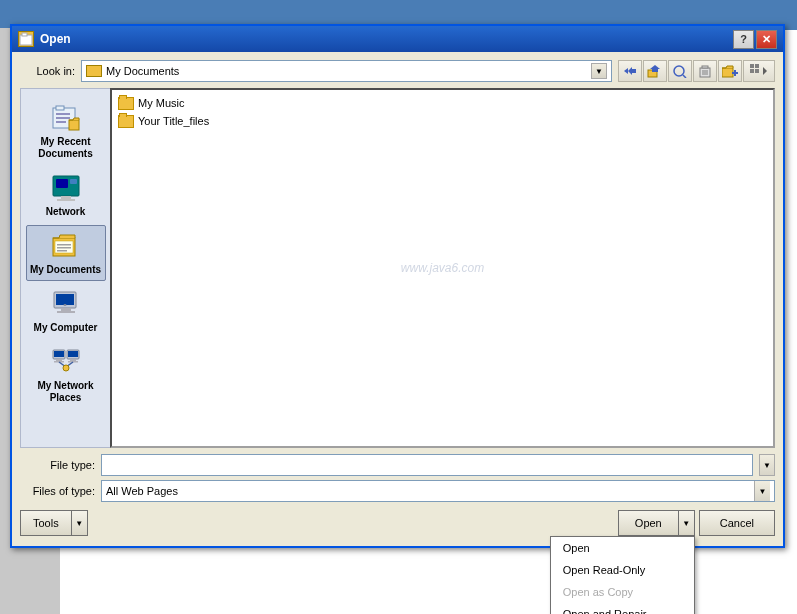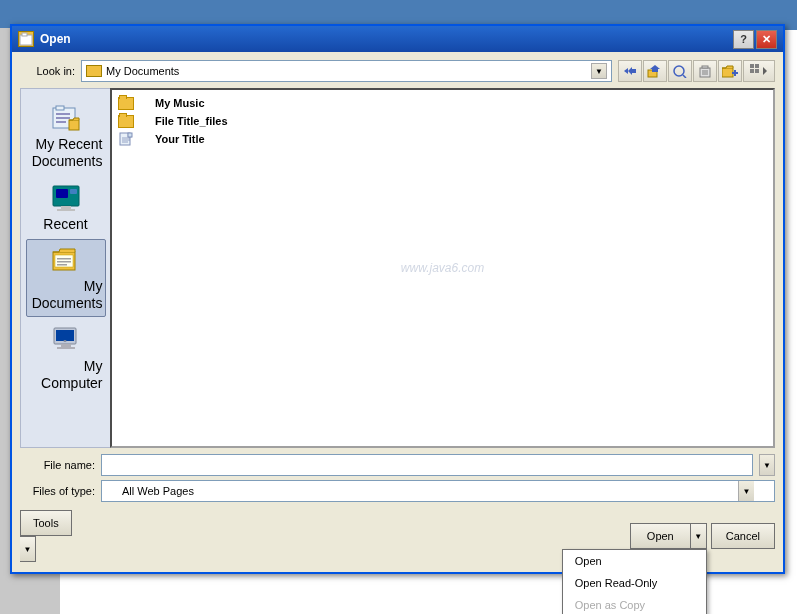--- a/index.html
+++ b/index.html
@@ -205,43 +205,42 @@
     }
     .sidebar-icon {
       width: 32px;
       height: 32px;
       display: flex;
       align-items: center;
       justify-content: center;
       position: relative;
     }
     .sidebar-label {
-      font-size: 14px;
-      text-align: right;
+      font-size: 10px;
+      text-align: center;
       color: #000;
       line-height: 1.2;
-      font-weight: normal;
+      font-weight: bold;
     }
 
     
     .file-list {
       flex: 1;
       background: white;
       border: 2px inset #a0a0a0;
       min-height: 360px;
       padding: 4px;
       position: relative;
     }
     .file-item {
       display: flex;
       align-items: center;
       padding: 1px 2px;
-      gap: 21px;
-      cursor: pointer;
-      font-weight: bold;
+      gap: 4px;
+      cursor: pointer;
     }
     .file-item-icon {
       width: 16px;
       height: 16px;
       display: flex;
       align-items: center;
       justify-content: center;
     }
     .file-item-label {
       font-size: 11px;
@@ -303,21 +302,21 @@
       align-items: center;
       padding: 0 4px;
     }
     .field-combo {
       flex: 1;
       height: 22px;
       background: white;
       border: 1px solid #7f9db9;
       display: flex;
       align-items: center;
-      padding: 0 20px;
+      padding: 0 4px;
       position: relative;
     }
     .field-combo-text {
       flex: 1;
       font-size: 11px;
     }
     .field-combo-arrow {
       width: 16px;
       height: 20px;
       background: linear-gradient(to bottom, #f0ede0, #d8d5c8);
@@ -332,21 +331,20 @@
     
     .button-row {
       display: flex;
       justify-content: space-between;
       align-items: center;
       padding: 4px 0 2px 0;
     }
     .tools-group {
       display: flex;
       gap: 0;
-      flex-direction: column;
     }
     .tools-btn {
       height: 26px;
       padding: 0 12px;
       background: linear-gradient(to bottom, #f5f3ea, #dbd8c8);
       border: 1px solid #707070;
       cursor: pointer;
       font-size: 11px;
       display: flex;
       align-items: center;
@@ -389,21 +387,21 @@
       border: 1px solid #707070;
       border-left: none;
       display: flex;
       align-items: center;
       justify-content: center;
       cursor: pointer;
       font-size: 8px;
     }
     .cancel-btn {
       height: 26px;
-      padding: 0 14px;
+      padding: 0 20px;
       background: linear-gradient(to bottom, #f5f3ea, #dbd8c8);
       border: 1px solid #707070;
       cursor: pointer;
       font-size: 11px;
       display: flex;
       align-items: center;
     }
 
     
     .open-dropdown {
@@ -587,21 +585,21 @@
         <div class="sidebar-item">
           <div class="sidebar-icon">
             <svg width="30" height="28" viewBox="0 0 30 28">
               <rect x="2" y="2" width="26" height="20" fill="#008080" stroke="#006060" stroke-width="1" rx="1"></rect>
               <rect x="10" y="22" width="10" height="3" fill="#c0c0c0"></rect>
               <rect x="6" y="25" width="18" height="2" fill="#c0c0c0"></rect>
               <rect x="5" y="5" width="12" height="9" fill="#0000a0" rx="1"></rect>
               <rect x="19" y="5" width="7" height="5" fill="#4080c0" rx="1"></rect>
             </svg>
           </div>
-          <span class="sidebar-label">Recent</span>
+          <span class="sidebar-label">Network</span>
         </div>
 
         <div class="sidebar-item active">
           <div class="sidebar-icon">
             <svg width="30" height="28" viewBox="0 0 30 28">
               <rect x="2" y="6" width="22" height="18" fill="#f0c040" stroke="#a08000" stroke-width="1"></rect>
               <path d="M2,6 L8,6 L9,3 L24,3 L24,6" fill="#f0c040" stroke="#a08000" stroke-width="1"></path>
               <rect x="4" y="9" width="18" height="12" fill="#fffff0" stroke="#c0a000" stroke-width="0.5"></rect>
               <rect x="6" y="12" width="14" height="1.5" fill="#a0a0a0"></rect>
               <rect x="6" y="15" width="14" height="1.5" fill="#a0a0a0"></rect>
@@ -619,61 +617,67 @@
               <rect x="5" y="4" width="18" height="11" fill="#0040a0"></rect>
               <rect x="10" y="18" width="10" height="3" fill="#b0b0b8"></rect>
               <rect x="6" y="21" width="18" height="2" fill="#b0b0b8"></rect>
               <ellipse cx="14" cy="15" rx="1.5" ry="1" fill="#808898"></ellipse>
             </svg>
           </div>
           <span class="sidebar-label">My
 Computer</span>
         </div>
 
+        <div class="sidebar-item">
+          <div class="sidebar-icon">
+            <svg width="30" height="28" viewBox="0 0 30 28">
+              <rect x="2" y="2" width="12" height="9" fill="#c0c8d8" stroke="#808898" stroke-width="1" rx="1"></rect>
+              <rect x="3" y="3" width="10" height="6" fill="#0040a0"></rect>
+              <rect x="5" y="11" width="6" height="2" fill="#b0b0b8"></rect>
+              <rect x="3" y="13" width="10" height="1.5" fill="#b0b0b8"></rect>
+              <rect x="16" y="2" width="12" height="9" fill="#c0c8d8" stroke="#808898" stroke-width="1" rx="1"></rect>
+              <rect x="17" y="3" width="10" height="6" fill="#0040a0"></rect>
+              <rect x="19" y="11" width="6" height="2" fill="#b0b0b8"></rect>
+              <rect x="17" y="13" width="10" height="1.5" fill="#b0b0b8"></rect>
+              <line x1="8" y1="14" x2="15" y2="19" stroke="#4060a0" stroke-width="1.5"></line>
+              <line x1="22" y1="14" x2="15" y2="19" stroke="#4060a0" stroke-width="1.5"></line>
+              <circle cx="15" cy="20" r="3" fill="#f0c040" stroke="#a08000" stroke-width="1"></circle>
+            </svg>
+          </div>
+          <span class="sidebar-label">My Network
+Places</span>
+        </div>
 
       </div>
 
       <div class="file-list">
 
         <div class="file-item">
           <div class="file-item-icon">
             <div class="music-folder-icon"></div>
           </div>
           <span class="file-item-label">My Music</span>
         </div>
 
 
         <div class="file-item">
           <div class="file-item-icon">
             <div class="folder-yellow"></div>
           </div>
-          <span class="file-item-label">File Title_files</span>
-        </div>
-
-        <div class="file-item">
-          <div class="file-item-icon">
-            <svg width="14" height="14" viewBox="0 0 14 14">
-              <rect x="1" y="1" width="10" height="12" fill="#e8f0f8" stroke="#8090b8" stroke-width="1"></rect>
-              <path d="M9,1 L13,5 L9,5 Z" fill="#b0c0d8" stroke="#8090b8" stroke-width="0.5"></path>
-              <rect x="9" y="1" width="4" height="4" fill="#d0e0f0" stroke="#8090b8" stroke-width="1"></rect>
-              <line x1="3" y1="6" x2="11" y2="6" stroke="#8090b8" stroke-width="0.8"></line>
-              <line x1="3" y1="8" x2="11" y2="8" stroke="#8090b8" stroke-width="0.8"></line>
-              <line x1="3" y1="10" x2="9" y2="10" stroke="#8090b8" stroke-width="0.8"></line>
-            </svg>
-          </div>
-          <span class="file-item-label">Your Title</span>
-        </div>
+          <span class="file-item-label">Your Title_files</span>
+        </div>
+
 
         <div class="watermark">www.java6.com</div>
 
       </div>
     </div>
 
     <div class="field-row">
-      <span class="field-label">File name:</span>
+      <span class="field-label">File type:</span>
       <div class="field-input">
         <span></span>
       </div>
       <div style="width:16px;height:22px;background:linear-gradient(to bottom,#f0ede0,#d8d5c8);border:1px solid #aaa;display:flex;align-items:center;justify-content:center;font-size:8px;cursor:pointer;">▼</div>
     </div>
 
     <div class="field-row">
       <span class="field-label">Files of type:</span>
       <div class="field-combo">
         <span class="field-combo-text">All Web Pages</span>

